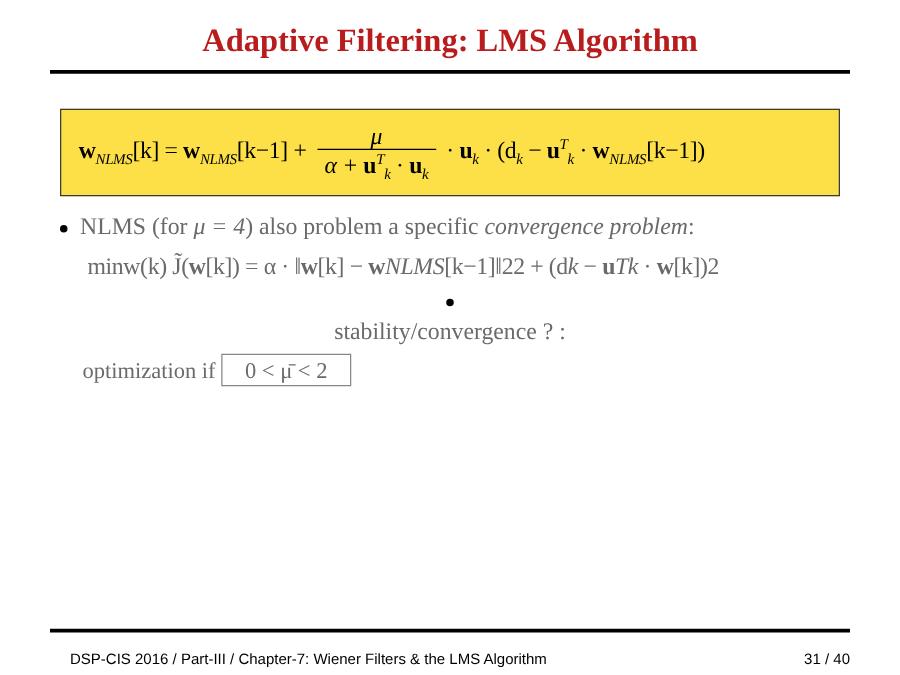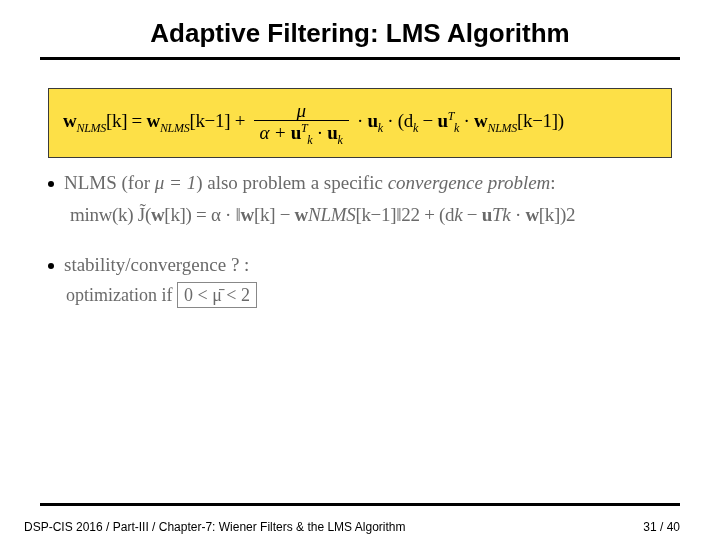--- a/index.html
+++ b/index.html
@@ -9,21 +9,22 @@
     background: #fff;
     font-family: Arial, Helvetica, sans-serif;
     position: relative;
     overflow: hidden;
   }
   .title {
     text-align: center;
     font-size: 26px;
     font-weight: bold;
     padding: 18px 0 6px 0;
-    color: #000000;
+    color: #b91c1c;
+    font-family: Liberation Serif, serif;
   }
   .hr-top {
     border: none;
     border-top: 3px solid #000;
     margin: 2px 40px 0 40px;
   }
   .hr-bot {
     border: none;
     border-top: 3px solid #000;
     margin: 0 40px 6px 40px;
@@ -99,21 +100,21 @@
     position: relative;
     top: 2px;
   }
   .frac .num { display: block; padding: 0 6px; border-bottom: 1px solid #000; font-style: italic; line-height: 1.0;}
   .frac .den { display: block; padding: 0 6px; line-height: 1.3;}
   .bbf { font-weight: bold; }
   .it { font-style: italic; }
   .footer {
     position: absolute;
     bottom: 6px;
-    left: 24px;
+    left: 56px;
     right: 40px;
     display: flex;
     justify-content: space-between;
     font-family: Arial, sans-serif;
     font-size: 12px;
     color: #000;
   }
   .nowrap { white-space: nowrap; }
   .tight { letter-spacing: -0.3px; }
 </style>
@@ -126,36 +127,36 @@
 <div class="content">
 
 
   <div class="formula-box tight">
     <span class="bbf">w</span><span class="sub it">NLMS</span><span>[k] = </span><span class="bbf">w</span><span class="sub it">NLMS</span><span>[k−1] + </span><span class="frac"><span class="num">μ</span><span class="den"><span class="it">α + </span><span class="bbf">u</span><span class="sup it">T</span><span class="sub it">k</span><span> · </span><span class="bbf">u</span><span class="sub it">k</span></span></span><span> · </span><span class="bbf">u</span><span class="sub it">k</span><span> · (d</span><span class="sub it">k</span><span> − </span><span class="bbf">u</span><span class="sup it">T</span><span class="sub it">k</span><span> · </span><span class="bbf">w</span><span class="sub it">NLMS</span><span>[k−1])</span>
   </div>
 
   <div class="bullet-line gray">
     <span class="bullet" style="background:#000"></span>
     <span class="nowrap">
-      <span>NLMS (for </span><span class="it">μ = 1</span><span>) also problem a specific </span><span class="it">convergence problem</span><span>:</span>
+      <span>NLMS (for </span><span class="it">μ = 4</span><span>) also problem a specific </span><span class="it">convergence problem</span><span>:</span>
     </span>
   </div>
 
   <div class="optline gray nowrap tight">
     <span>min</span><span class="sub">w(k)</span><span> J̃(</span><span class="bbf">w</span><span>[k]) = α · </span><span>‖</span><span class="bbf">w</span><span>[k] − </span><span class="bbf">w</span><span class="sub it">NLMS</span><span>[k−1]</span><span>‖</span><span class="sup">2</span><span class="sub">2</span><span> + (d</span><span class="sub it">k</span><span> − </span><span class="bbf">u</span><span class="sup it">T</span><span class="sub it">k</span><span> · </span><span class="bbf">w</span><span>[k])</span><span class="sup">2</span>
   </div>
 
-  <div class="bullet-line gray" style="margin-top:28px;">
+  <div class="bullet-line gray" style="margin-top:12px;flex-direction:column;">
     <span class="bullet" style="background:#000"></span>
     <span>stability/convergence ? :</span>
   </div>
 
   <div class="indent-block gray">
     <div>
-      <span>optimization if  </span><span style="border:1px solid #888;padding:2px 6px;">0 &lt; μ̄ &lt; 2</span>
+      <span>optimization if  </span><span style="border:1px solid #888;padding:2px 18px;">0 &lt; μ̄ &lt; 2</span>
     </div>
   </div>
 
 </div>
 
 <hr class="hr-bot">
 
 <div class="footer">
   <span>DSP-CIS 2016  /  Part-III /  Chapter-7: Wiener Filters &amp; the LMS Algorithm</span>
   <span>

